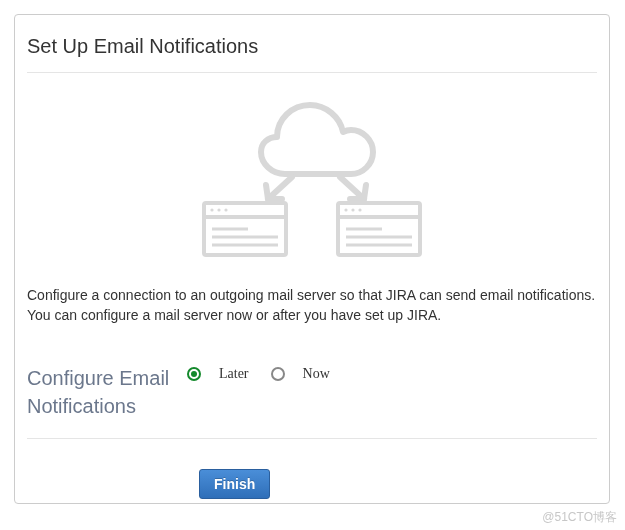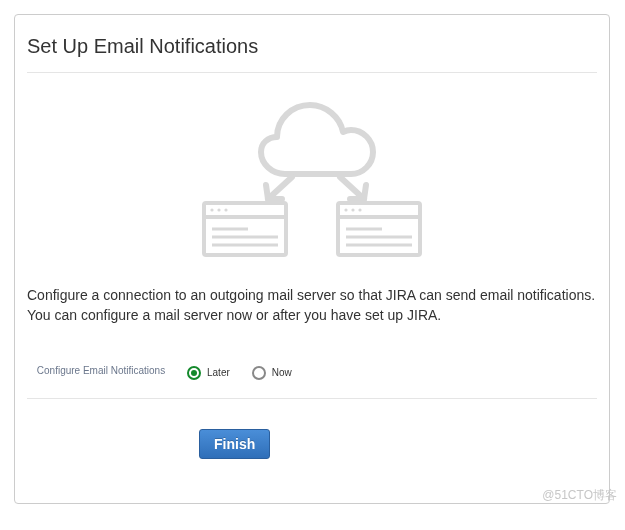--- a/index.html
+++ b/index.html
@@ -40,39 +40,40 @@
       line-height: 1.45;
       margin-bottom: 38px;
     }
     .form-row {
       display: flex;
       align-items: flex-start;
       margin-bottom: 18px;
     }
     .form-label {
       width: 160px;
-      text-align: center;
+      text-align: left;
       padding-right: 12px;
-      font-size: 10px;
+      font-size: 20px;
       color: #6b778c;
       line-height: 1.4;
     }
     .radio-group {
       display: flex;
       gap: 22px;
       align-items: center;
       padding-top: 2px;
     }
     .radio-option {
       display: flex;
       align-items: center;
-      gap: 6px;
-      font-size: 10px;
+      gap: 18px;
+      font-size: 14px;
       color: #333;
       cursor: pointer;
+      font-family: Liberation Serif, serif;
     }
     .radio-circle {
       width: 14px;
       height: 14px;
       border: 2px solid #888;
       border-radius: 50%;
       display: inline-flex;
       align-items: center;
       justify-content: center;
       background: #fff;
@@ -98,21 +99,21 @@
       font-size: 14px;
       font-weight: bold;
       padding: 6px 14px;
       border-radius: 3px;
       cursor: pointer;
       text-shadow: 0 -1px 0 rgba(0,0,0,0.2);
     }
     .watermark {
       position: absolute;
       right: 8px;
-      bottom: 26px;
+      bottom: 4px;
       font-size: 12px;
       color: #c7c7c7;
     }
   </style>
 </head>
 <body>
 
 <div class="panel">
   <h1 class="page-title">Set Up Email Notifications</h1>
   <hr class="divider">

